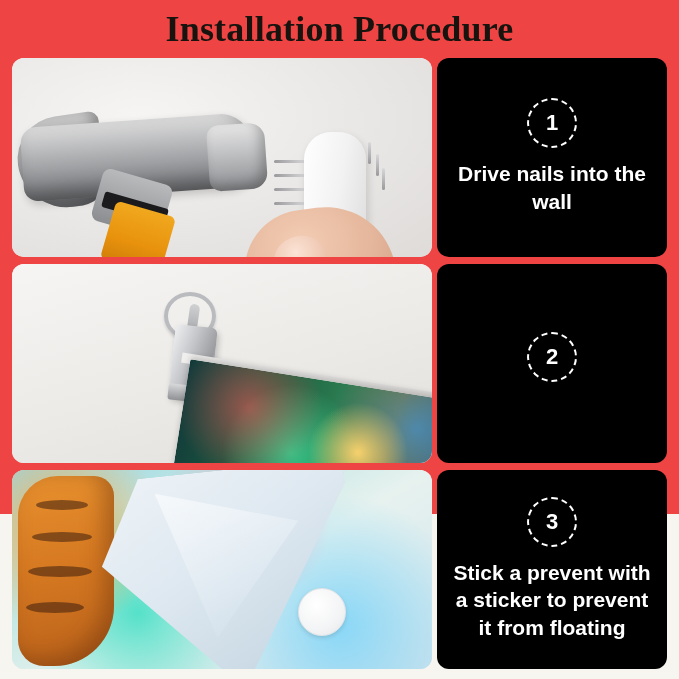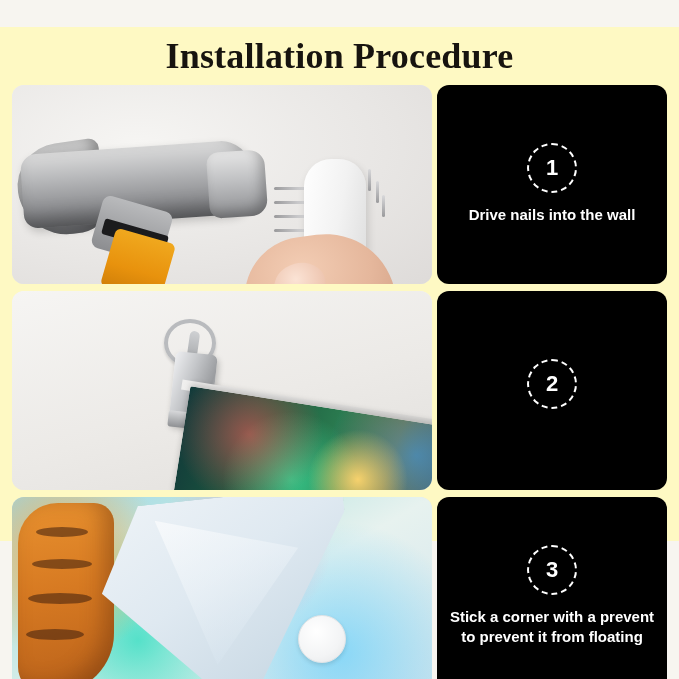--- a/index.html
+++ b/index.html
@@ -10,23 +10,22 @@
     width: 679px;
     height: 679px;
     background: #f7f5f0;
     font-family: "Liberation Sans", sans-serif;
     overflow: hidden;
   }
   .page {
     position: relative;
     width: 679px;
     height: 514px;
-    background: #fef9c3;
+    background: #ef4444;
     box-sizing: border-box;
-    margin-top: 27px;
   }
   .title {
     text-align: center;
     font-family: "Liberation Serif", serif;
     font-weight: bold;
     font-size: 36px;
     color: #17140f;
     letter-spacing: 0.2px;
     padding-top: 10px;
     padding-bottom: 8px;
@@ -69,21 +68,21 @@
     display: flex;
     align-items: center;
     justify-content: center;
     font-size: 22px;
     font-weight: bold;
     font-family: "Liberation Sans", sans-serif;
     margin-bottom: 12px;
   }
   .panel-text {
     text-align: center;
-    font-size: 15px;
+    font-size: 21px;
     font-weight: bold;
     line-height: 1.32;
     max-width: 205px;
   }
 
   
   .ph1 {
     background: linear-gradient(170deg, #f2f1ef 0%, #eceae8 45%, #e3e1e0 100%);
   }
   .ph1 .wall {
@@ -366,18 +365,18 @@
         <div class="tiger-stripe" style="left:20px; top:62px; width:60px; height:10px;"></div>
         <div class="tiger-stripe" style="left:16px; top:96px; width:64px; height:11px;"></div>
         <div class="tiger-stripe" style="left:14px; top:132px; width:58px; height:11px;"></div>
         <div class="cloth"></div>
         <div class="cloth-fold"></div>
         <div class="sticker"></div>
       </div>
 
       <div class="panel">
         <div class="step-badge">3</div>
-        <div class="panel-text">Stick a corner with a prevent to prevent it from floating</div>
+        <div class="panel-text">Stick a prevent with a sticker to prevent it from floating</div>
       </div>
     </div>
 
   </div>
 </div>
 
 </body></html>

